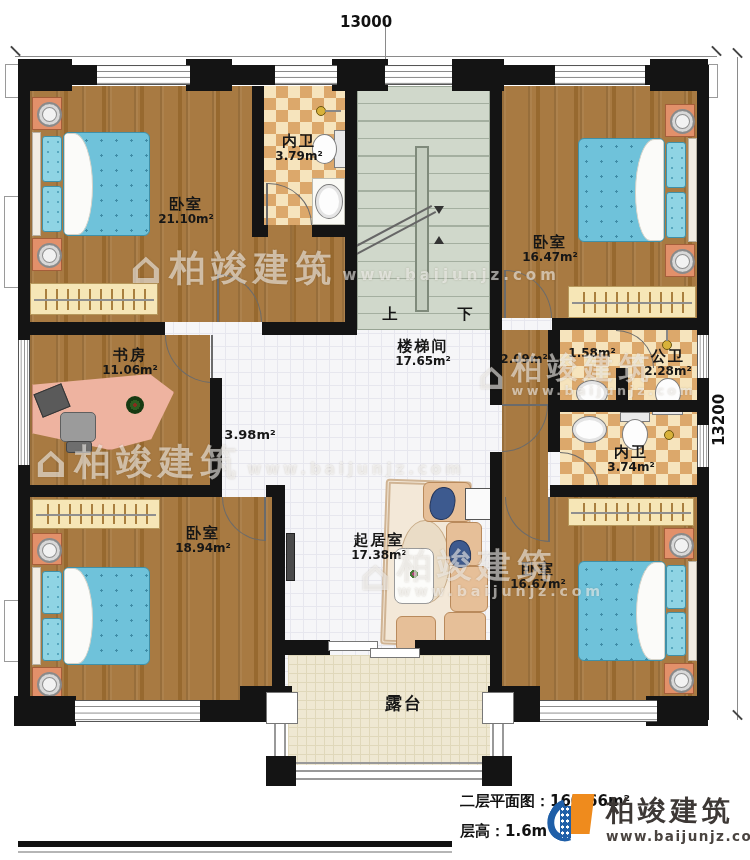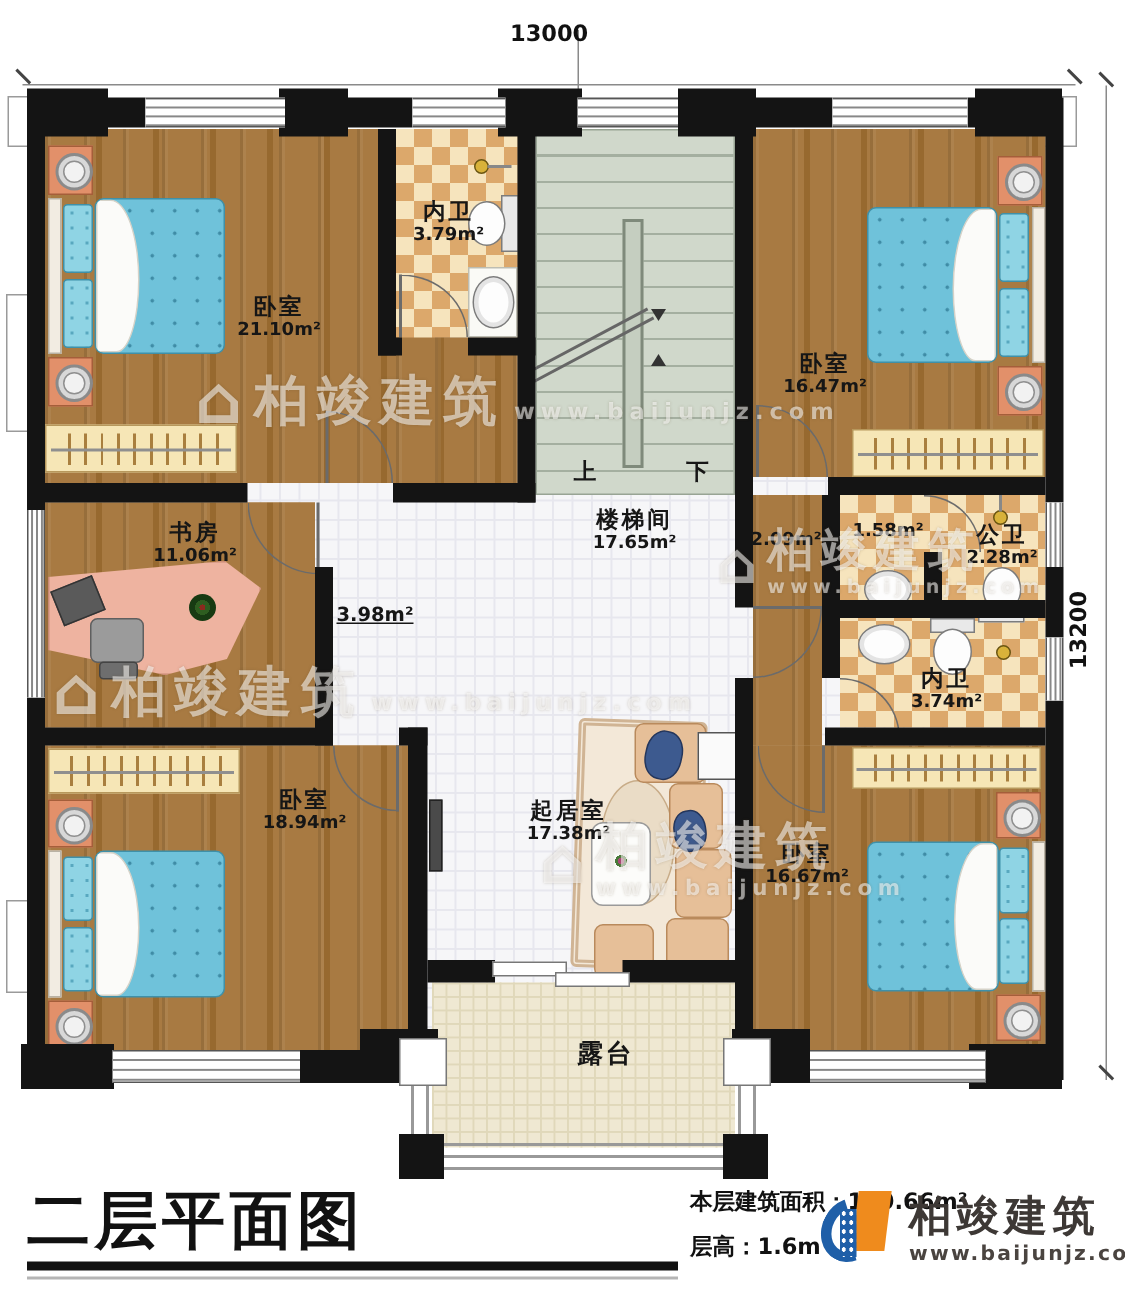--- a/index.html
+++ b/index.html
@@ -318,21 +318,21 @@
     <span class="ar">16.47m²</span>
   </div>
   <div class="rlabel" style="left:130px;top:347px;">
     <span class="nm">书房</span>
     <span class="ar">11.06m²</span>
   </div>
   <div class="rlabel" style="left:423px;top:338px;">
     <span class="nm">楼梯间</span>
     <span class="ar">17.65m²</span>
   </div>
-  <div class="rlabel" style="left:250px;top:404px;text-decoration:underline;">
+  <div class="rlabel" style="left:250px;top:428px;">
     <span class="ar" style="font-size:13px;">3.98m²</span>
   </div>
   <div class="rlabel" style="left:524px;top:353px;">
     <span class="ar">2.09m²</span>
   </div>
   <div class="rlabel" style="left:592px;top:347px;">
     <span class="ar">1.58m²</span>
   </div>
   <div class="rlabel" style="left:668px;top:348px;">
     <span class="nm">公卫</span>
@@ -372,25 +372,24 @@
     <span class="ic">⌂</span>
     <span><span class="t1">柏竣建筑</span>
     <span class="t2">www.baijunjz.com</span></span>
   </div>
   <div class="wm" style="left:360px;top:548px;transform:scale(.95);transform-origin:left top;">
     <span class="ic">⌂</span>
     <span><span class="t1">柏竣建筑</span>
     <span class="t2">www.baijunjz.com</span></span>
   </div>
 
-  <div class="abs ftlabel" style="left:18px;top:786px;font-size:42px;letter-spacing:3px;z-index:80;">二层平面图</div>
   <div class="abs" style="left:18px;top:841px;width:434px;height:6px;background:#111;z-index:80;"></div>
   <div class="abs" style="left:18px;top:851px;width:434px;height:2px;background:#b5b5b5;z-index:80;"></div>
   <div class="abs ftlabel" style="left:460px;top:792px;font-size:15px;z-index:80;">
-    <span>本层建筑面积：</span><span>160.66m²</span>
+    <span>二层平面图：</span><span>160.66m²</span>
   </div>
   <div class="abs ftlabel" style="left:460px;top:822px;font-size:15px;z-index:80;">
     <span>层高：</span><span>1.6m</span>
   </div>
 
   <div class="abs" style="left:548px;top:790px;width:52px;height:62px;z-index:80;">
     <div class="abs" style="left:0;top:8px;width:38px;height:44px;border-radius:50%;border:7px solid transparent;border-left-color:#1f5fa8;border-bottom-color:#1f5fa8;transform:rotate(28deg);box-sizing:border-box;"></div>
     <div class="abs" style="left:22px;top:4px;width:22px;height:40px;background:#ef8b1d;transform:skewX(-7deg);"></div>
     <div class="abs" style="left:12px;top:16px;width:11px;height:32px;background:#1f5fa8;background-image:radial-gradient(#fff 1.2px,transparent 1.4px);background-size:5px 6px;"></div>
   </div>

